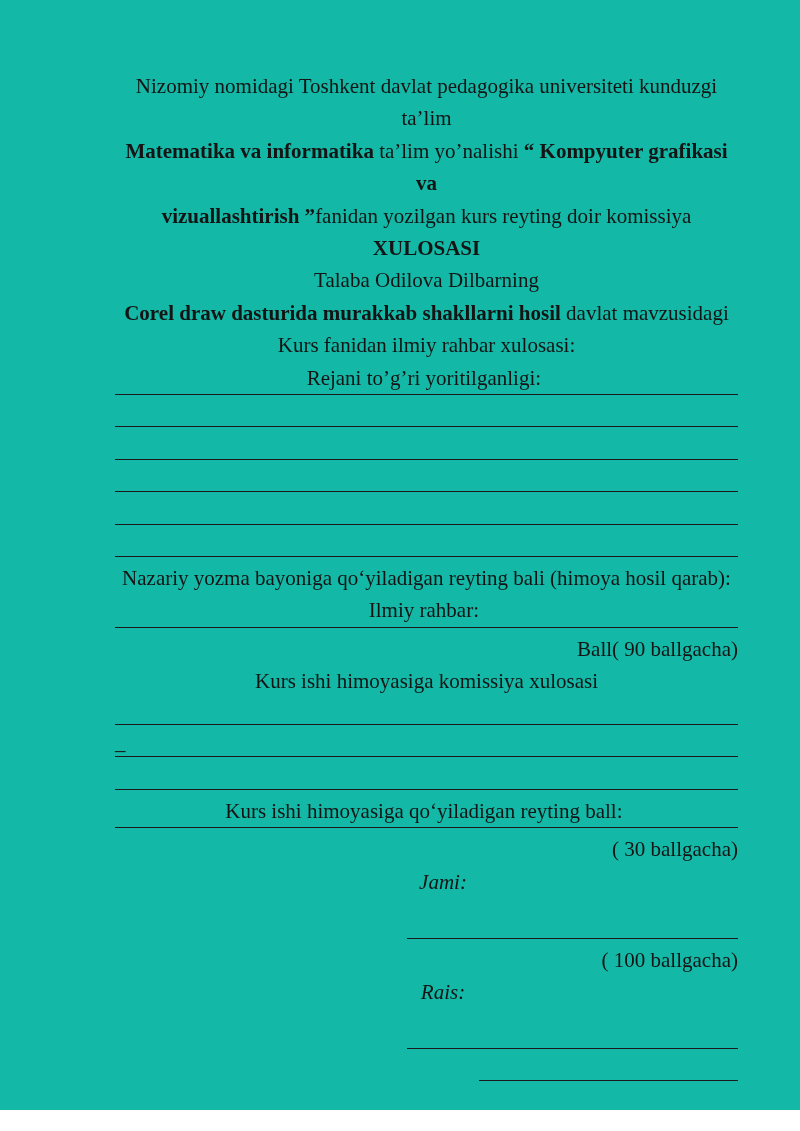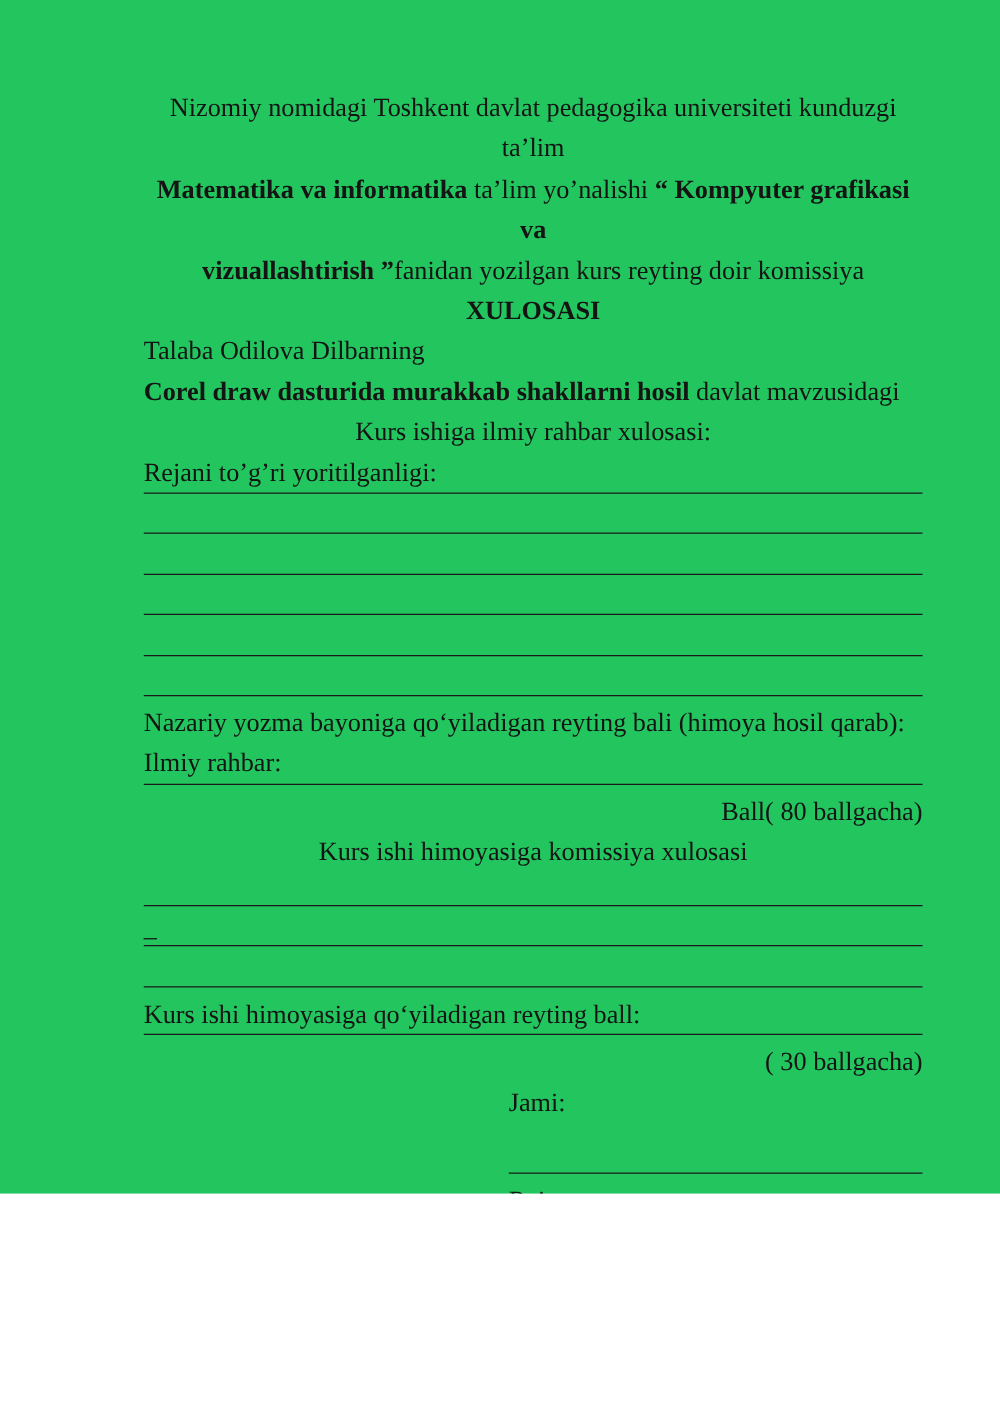--- a/index.html
+++ b/index.html
@@ -1,36 +1,36 @@
 <!DOCTYPE html>
 <html><head>
 <meta charset="utf-8">
 <style>
   html,body{margin:0;padding:0;background:#ffffff;}
   .page{
     position:relative;
-    width:800px;height:955px;
-    background:#22c55e;
+    width:800px;height:1110px;
+    background:#14b8a6;
     color:#141414;
     font-family:"Liberation Serif","DejaVu Serif",serif;
     font-size:21px;
     overflow:hidden;
   }
   .content{position:absolute;left:115px;top:70px;width:623px;}
   p{margin:0;}
-  .line,.row{line-height:32.4px;min-height:32.4px;}
+  .line,.row{line-height:32.4px;min-height:32.4px;text-align:center;}
   .center{text-align:center;}
   .right{text-align:right;}
   b{font-weight:bold;}
   .row{display:flex;position:relative;flex-direction:column;}
   .lbl{white-space:pre;flex:0 0 auto;}
   .fill{flex:1 1 auto;border-bottom:1.6px solid #1a1a1a;margin-bottom:5px;}
   .fill.short{margin-right:16px;}
   .sig{padding-left:292px;}
-  .sig-lbl{white-space:pre;flex:0 0 72px;width:72px;}
+  .sig-lbl{white-space:pre;flex:0 0 72px;width:72px;font-style:italic;}
   .sig-only{padding-left:364px;}
   .stray{position:absolute;left:0;bottom:9px;line-height:1;}
   .pagenum{text-align:center;font-size:19px;margin-top:23px;line-height:24px;}
 </style>
 </head>
 <body>
 
 <div class="page">
   <div class="content">
 
@@ -39,21 +39,21 @@
     <p class="line center"><b>Matematika va informatika</b><span> ta’lim yo’nalishi </span><b>“ Kompyuter grafikasi va</b></p>
 
     <p class="line center"><b>vizuallashtirish ”</b><span>fanidan yozilgan kurs reyting doir komissiya</span></p>
 
     <p class="line center"><b>XULOSASI</b></p>
 
     <p class="line">Talaba Odilova Dilbarning</p>
 
     <p class="line"><b>Corel draw dasturida murakkab shakllarni hosil</b><span> davlat mavzusidagi</span></p>
 
-    <p class="line center">Kurs ishiga ilmiy rahbar xulosasi:</p>
+    <p class="line center">Kurs fanidan ilmiy rahbar xulosasi:</p>
 
     <p class="row">
         <span class="lbl">Rejani to’g’ri yoritilganligi: </span>
         <span class="fill"></span>
       </p>
 
     <p class="row">
         <span class="fill"></span>
       </p>
 
@@ -71,21 +71,21 @@
         <span class="fill"></span>
       </p>
 
     <p class="line">Nazariy yozma bayoniga qo‘yiladigan reyting bali (himoya hosil qarab):</p>
 
     <p class="row">
         <span class="lbl">Ilmiy rahbar: </span>
         <span class="fill"></span>
       </p>
 
-    <p class="line right">Ball( 80 ballgacha)</p>
+    <p class="line right">Ball( 90 ballgacha)</p>
 
     <p class="line center">Kurs ishi himoyasiga komissiya xulosasi</p>
 
     <p class="row">
         <span class="fill"></span>
       </p>
     <p class="row">
         <span class="stray">_</span>
         <span class="fill"></span>
       </p>
@@ -98,20 +98,21 @@
         <span class="fill"></span>
       </p>
 
     <p class="line right">( 30 ballgacha)</p>
 
     <p class="row sig">
         <span class="sig-lbl">Jami:</span>
         <span class="fill"></span>
       </p>
 
+    <p class="line right">( 100 ballgacha)</p>
 
     <p class="row sig">
         <span class="sig-lbl">Rais:</span>
         <span class="fill"></span>
       </p>
 
 
     <p class="row sig-only">
         <span class="fill"></span>
       </p>

